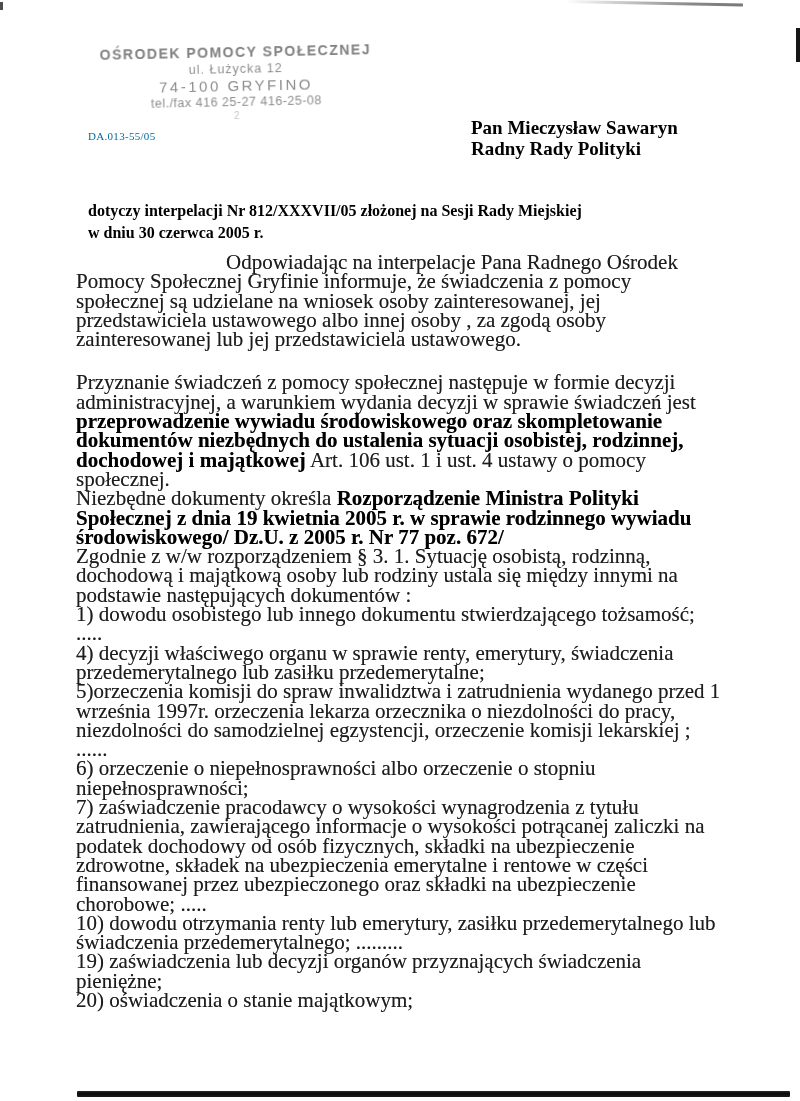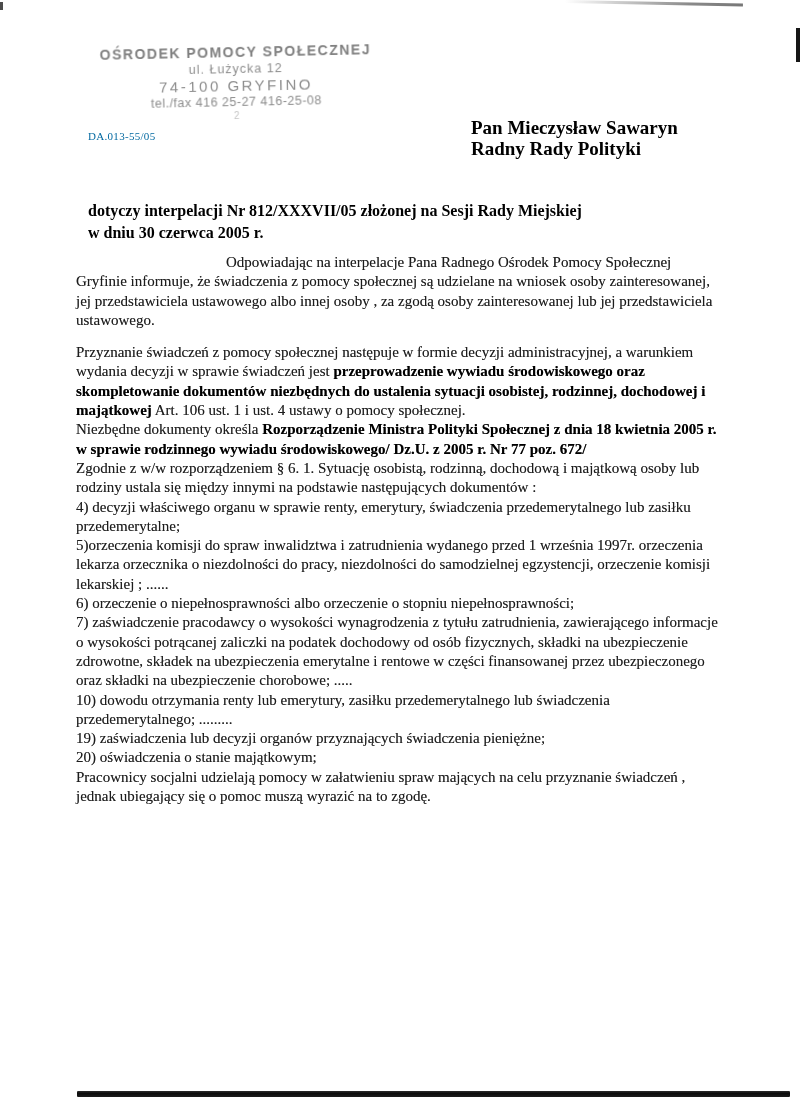--- a/index.html
+++ b/index.html
@@ -38,25 +38,25 @@
   .subject{
     position:absolute;top:200px;left:74px;
     font-weight:700;font-size:16px;line-height:21.5px;color:#000;
     width:600px;
     margin-left:14px;
   }
 
   
   .body-text{
     position:absolute;top:253px;left:76px;width:648px;
-    font-size:15px;line-height:19.3px;
+    font-size:21px;line-height:19.3px;
     text-shadow:0 0 .5px rgba(30,30,30,.5);
   }
   .body-text p{margin:0;}
-  .body-text p.gap{margin-top:13px;}
+  .body-text p.gap{margin-top:24px;}
   .body-text p.indent{text-indent:150px;}
   .body-text .b{font-weight:700;color:#000;}
 
   
   .artifact{position:absolute;pointer-events:none;}
   .bottom-bar{
     left:77px;top:1091px;width:713px;height:6px;
     background:linear-gradient(to bottom,#2a2a2a,#0c0c0c 40%,#1c1c1c);
     border-radius:1px;
   }
@@ -94,25 +94,25 @@
   </div>
 
   <div class="subject">
     <div>dotyczy interpelacji  Nr 812/XXXVII/05 złożonej na Sesji Rady Miejskiej</div>
     <div>w dniu 30 czerwca 2005 r.</div>
   </div>
 
   <div class="body-text">
       <p class="indent"><span>Odpowiadając na interpelacje Pana  Radnego  Ośrodek Pomocy Społecznej Gryfinie informuje,  że świadczenia z pomocy społecznej są udzielane  na wniosek osoby zainteresowanej, jej przedstawiciela ustawowego albo innej osoby , za zgodą osoby zainteresowanej lub jej przedstawiciela ustawowego.</span></p>
       <p class="gap"><span>Przyznanie świadczeń z pomocy społecznej następuje w formie decyzji administracyjnej, a warunkiem wydania decyzji w sprawie świadczeń jest </span><span class="b">przeprowadzenie wywiadu środowiskowego oraz skompletowanie  dokumentów niezbędnych do ustalenia sytuacji osobistej, rodzinnej, dochodowej i majątkowej</span><span>  Art. 106 ust. 1  i ust. 4 ustawy o pomocy społecznej.</span></p>
-      <p><span>Niezbędne dokumenty określa   </span><span class="b">Rozporządzenie Ministra Polityki Społecznej  z dnia  18 kwietnia 2005 r. w sprawie rodzinnego wywiadu środowiskowego/ Dz.U.  z 2005 r. Nr 77 poz. 672/</span></p>
-      <p><span>Zgodnie z w/w rozporządzeniem  § 6. 1.  Sytuację osobistą, rodzinną, dochodową i majątkową osoby  lub rodziny ustala się między innymi na podstawie następujących dokumentów :</span></p>
+      <p><span>Niezbędne dokumenty określa   </span><span class="b">Rozporządzenie Ministra Polityki Społecznej  z dnia  19 kwietnia 2005 r. w sprawie rodzinnego wywiadu środowiskowego/ Dz.U.  z 2005 r. Nr 77 poz. 672/</span></p>
+      <p><span>Zgodnie z w/w rozporządzeniem  § 3. 1.  Sytuację osobistą, rodzinną, dochodową i majątkową osoby  lub rodziny ustala się między innymi na podstawie następujących dokumentów :</span></p>
+      <p><span>1)  dowodu osobistego lub innego dokumentu stwierdzającego tożsamość; .....</span></p>
       <p><span>4) decyzji właściwego organu w sprawie renty, emerytury, świadczenia przedemerytalnego lub zasiłku przedemerytalne;</span></p>
       <p><span> 5)orzeczenia komisji do spraw inwalidztwa i zatrudnienia wydanego przed 1 września 1997r. orzeczenia lekarza orzecznika o niezdolności do pracy, niezdolności do samodzielnej egzystencji, orzeczenie komisji lekarskiej ; ......</span></p>
       <p><span>6) orzeczenie o niepełnosprawności albo orzeczenie o stopniu niepełnosprawności;</span></p>
       <p><span>7)  zaświadczenie pracodawcy o wysokości  wynagrodzenia z tytułu zatrudnienia, zawierającego informacje o wysokości potrącanej zaliczki na podatek dochodowy od osób fizycznych, składki na ubezpieczenie zdrowotne, składek na ubezpieczenia emerytalne i rentowe w części finansowanej przez ubezpieczonego oraz składki na ubezpieczenie chorobowe;   .....</span></p>
       <p><span>10) dowodu otrzymania renty lub emerytury, zasiłku przedemerytalnego lub świadczenia przedemerytalnego;  .........</span></p>
       <p><span>19) zaświadczenia lub decyzji organów przyznających świadczenia pieniężne;</span></p>
       <p><span>20) oświadczenia o stanie majątkowym;</span></p>
-      <p><span>Pracownicy socjalni udzielają pomocy w załatwieniu spraw mających na celu przyznanie świadczeń , jednak ubiegający się o pomoc muszą wyrazić na to zgodę.</span></p>
     </div>
 
 </div>
 
 </body></html>

